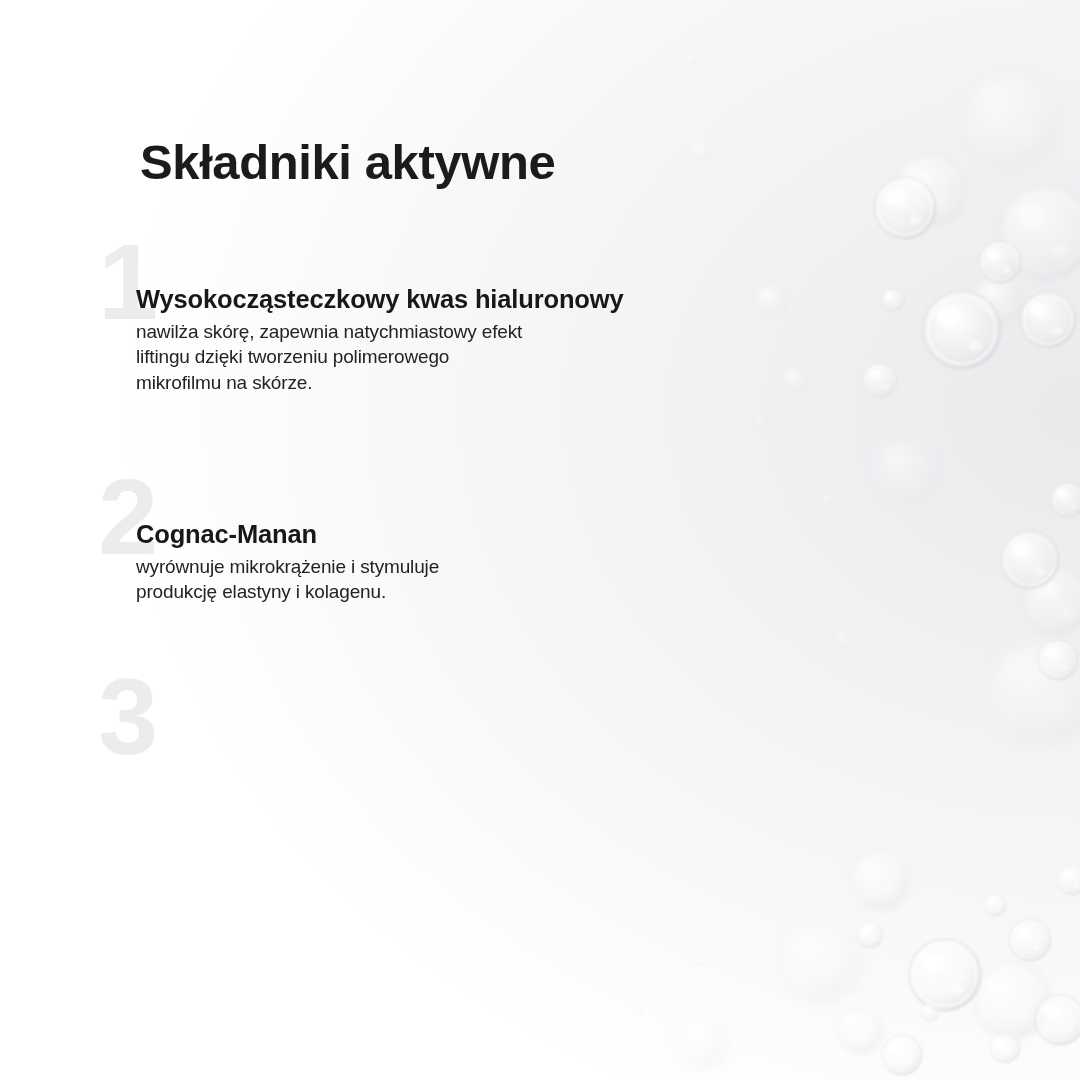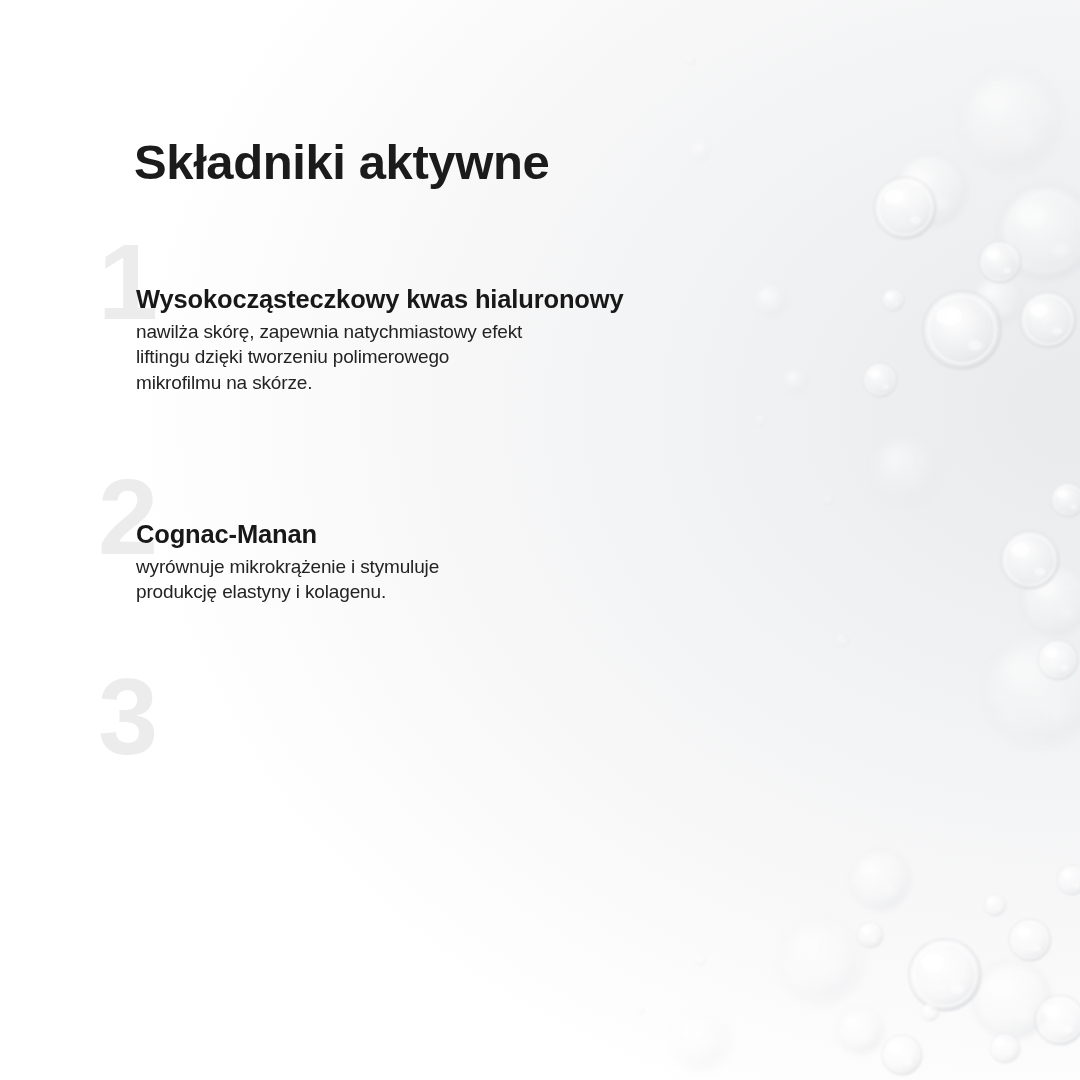--- a/index.html
+++ b/index.html
@@ -44,21 +44,21 @@
   
   #content {
     position: relative;
     z-index: 2;
     width: 100%;
     height: 100%;
   }
 
   #page-title {
     position: absolute;
-    left: 134px;
+    left: 140px;
     top: 102px;
     font-size: 49px;
     font-weight: 700;
     letter-spacing: -0.4px;
     color: #1b1b1b;
     line-height: 1.12;
     white-space: nowrap;
   }
 
   .ingredient-item {

